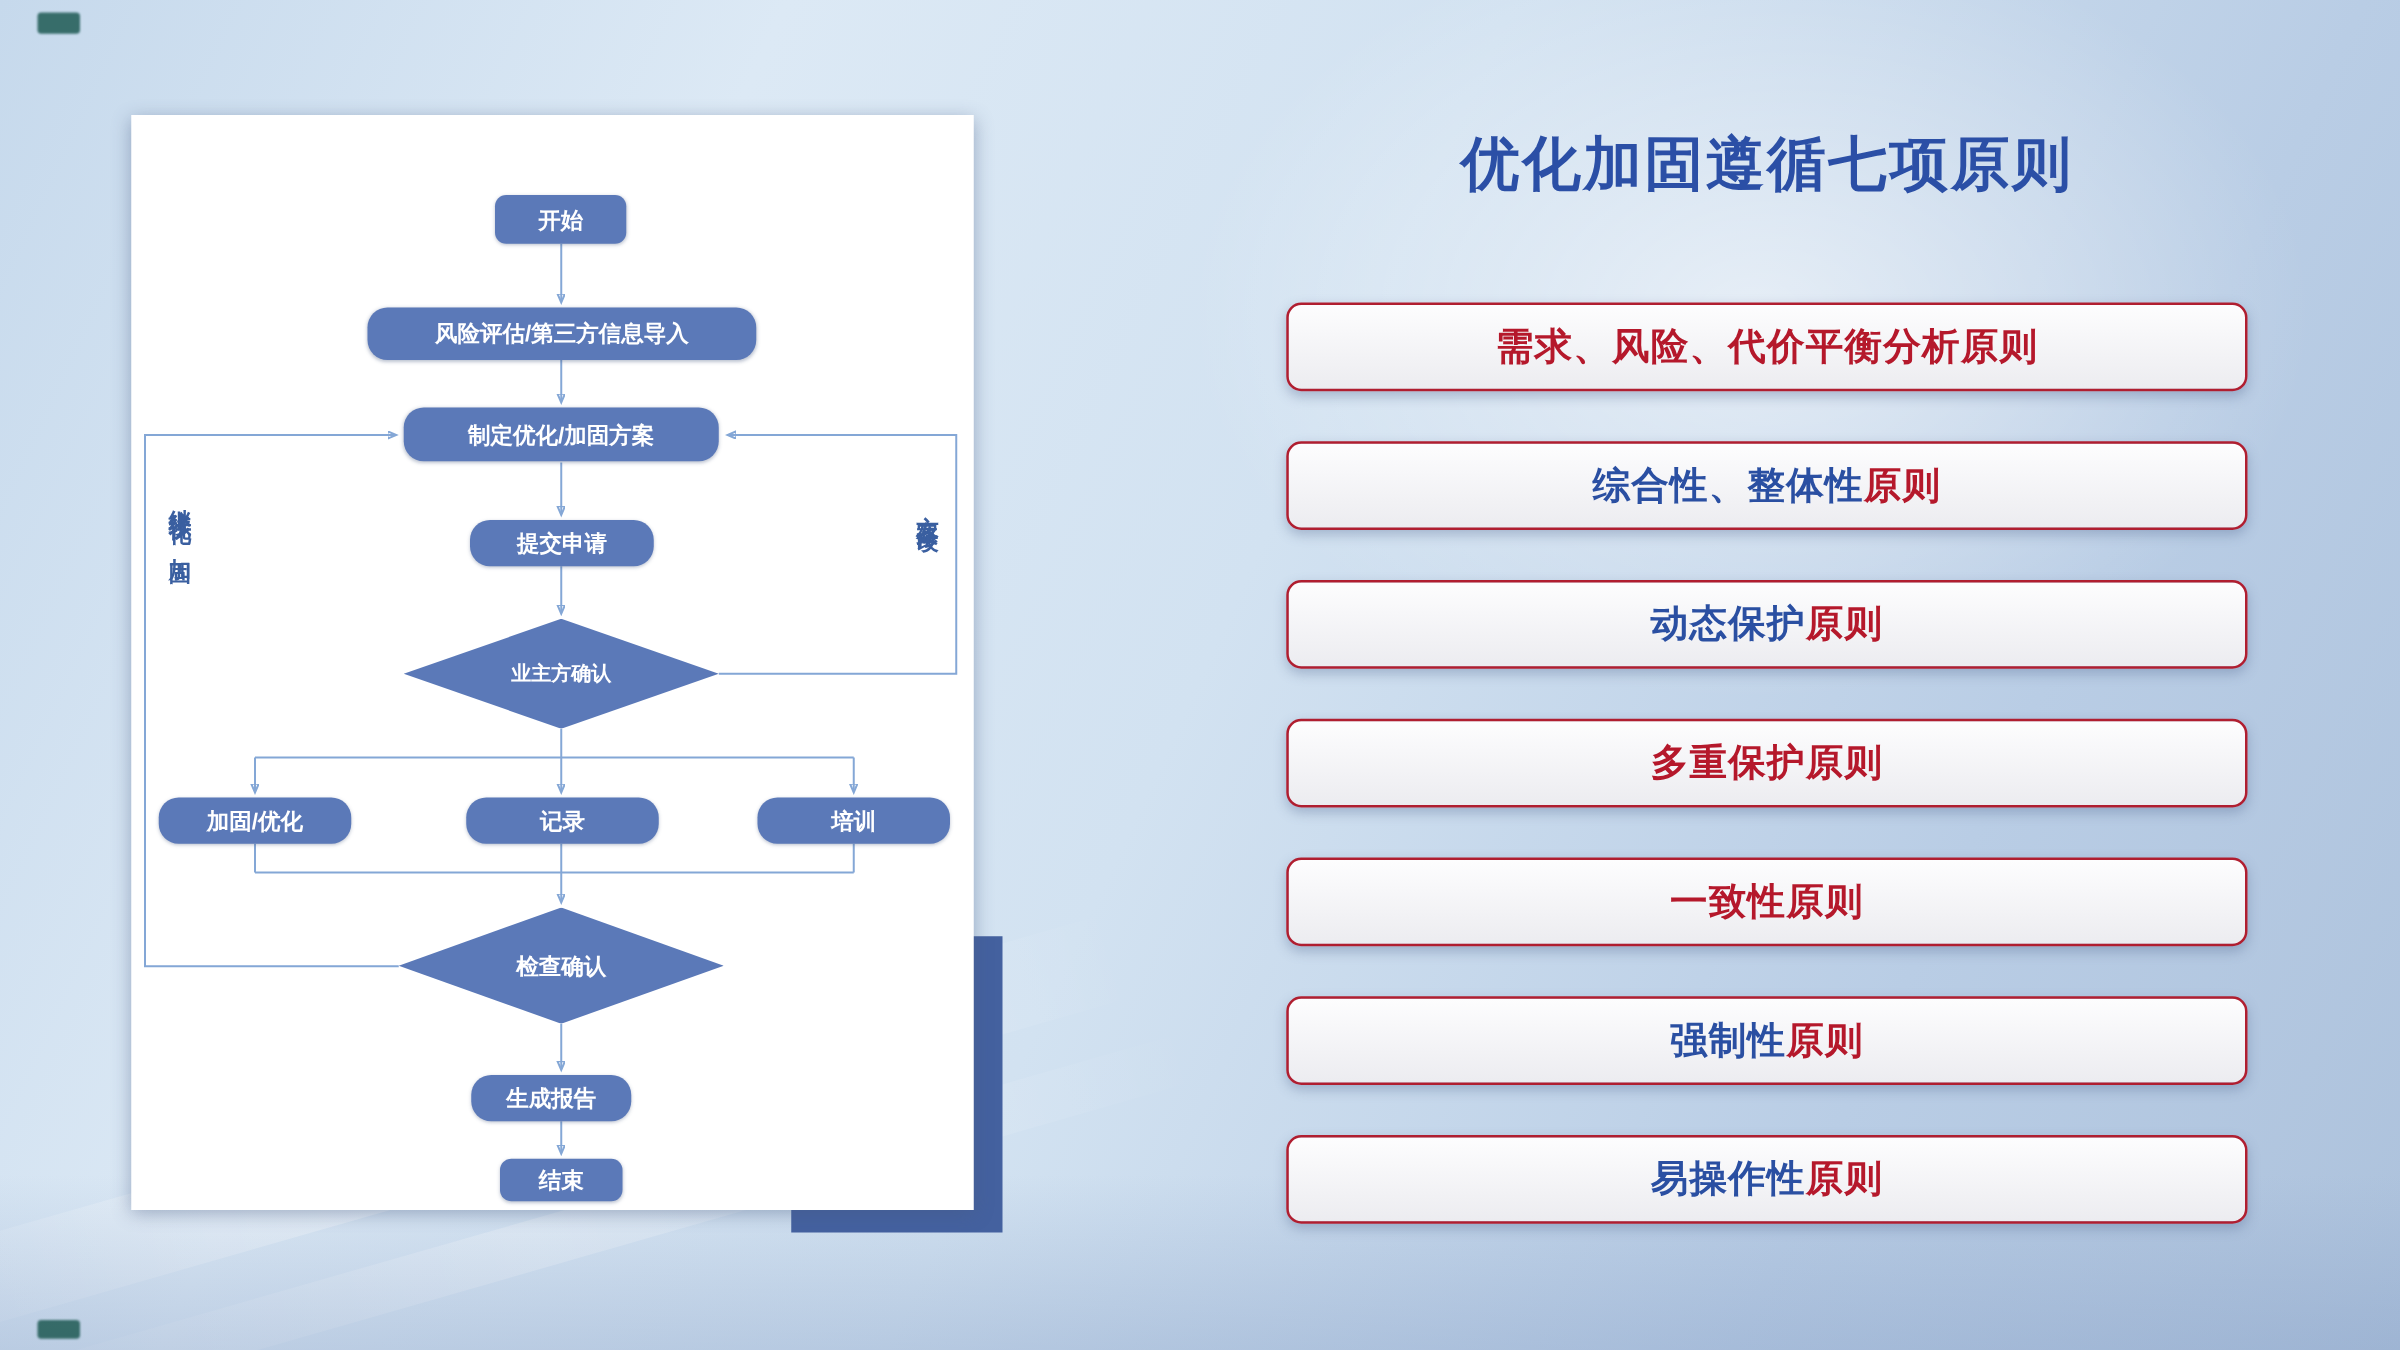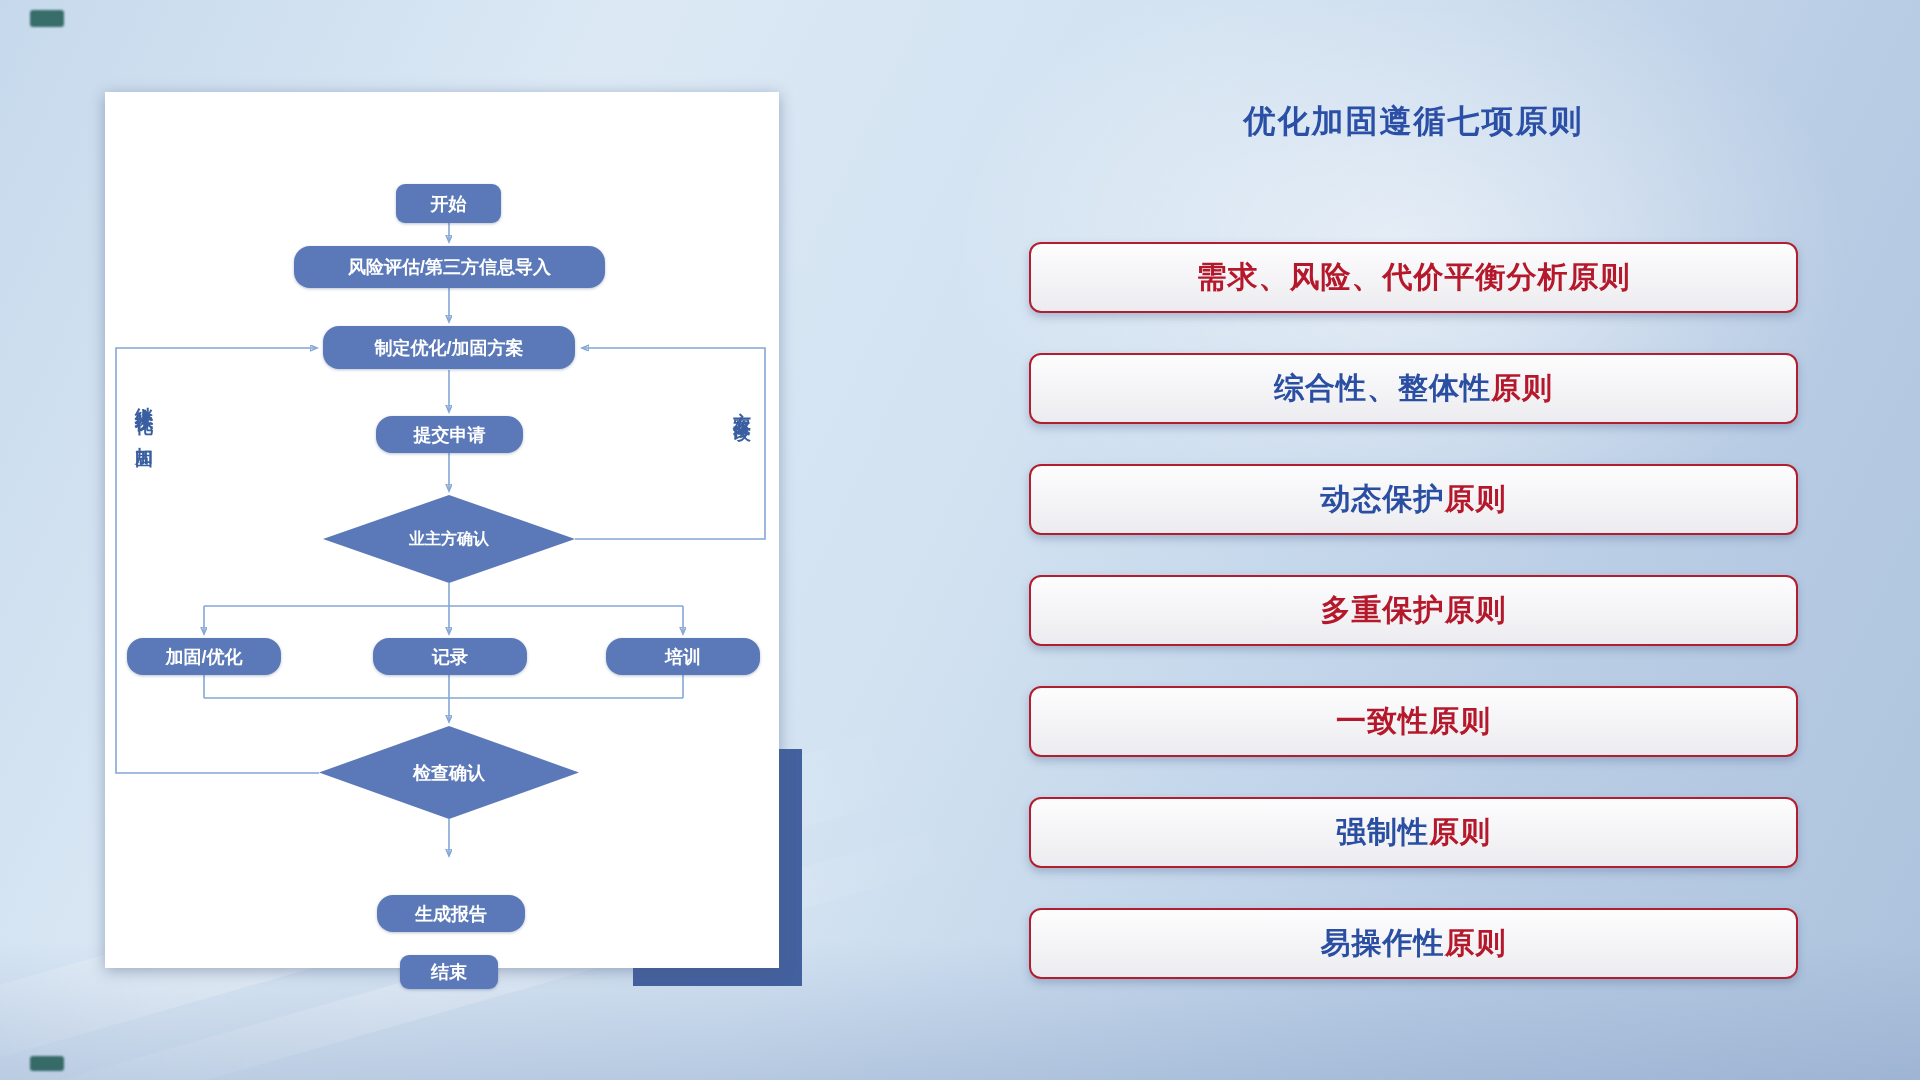--- a/index.html
+++ b/index.html
@@ -27,44 +27,44 @@
   .accent-block { position:absolute; left:633px; top:749px; width:169px; height:237px; background:#44619f; }
   .panel { position:absolute; left:105px; top:92px; width:674px; height:876px; background:#ffffff;
     box-shadow:0 3px 14px rgba(70,90,130,.45); }
 
   .connectors { position:absolute; left:0; top:0; }
   .connectors path { stroke:#84a7d6; stroke-width:1.6; fill:none; }
 
   .node { position:absolute; background:#5b79b8; color:#fff; display:flex; align-items:center;
     justify-content:center; font-weight:700; font-size:18px; border-radius:16px;
     box-shadow:0 1px 3px rgba(60,80,120,.35); }
-  .node.pill { border-radius:9px;margin-top:28px; }
+  .node.pill { border-radius:9px; }
   .diamond { position:absolute; background:#5b79b8; color:#fff; display:flex; align-items:center;
     justify-content:center; font-weight:700; clip-path:polygon(50% 0,100% 50%,50% 100%,0 50%);text-align:right; }
 
   .n-start { left:291px; top:64px;  width:105px; height:39px; }
   .n-risk  { left:189px; top:154px; width:311px; height:42px; }
   .n-plan  { left:218px; top:234px; width:252px; height:43px; }
   .n-submit{ left:271px; top:324px; width:147px; height:37px; }
   .d-owner { left:218px; top:403px; width:252px; height:88px; font-size:16px; }
   .n-harden{ left:22px;  top:546px; width:154px; height:37px; }
   .n-record{ left:268px; top:546px; width:154px; height:37px; }
   .n-train { left:501px; top:546px; width:154px; height:37px; }
   .d-check { left:214px; top:634px; width:260px; height:93px; font-size:18px; }
-  .n-report{ left:272px; top:768px; width:148px; height:37px;margin-top:35px; }
+  .n-report{ left:272px; top:768px; width:128px; height:37px; }
   .n-end   { left:295px; top:835px; width:98px;  height:34px; }
 
   .vlabel { position:absolute; writing-mode:vertical-rl; text-orientation:upright; color:#3a5fa0;
     font-weight:700; font-size:18px; letter-spacing:4px; line-height:1; }
   .vl-left  { left:30px;  top:300px; }
   .vl-right { left:628px; top:306px; }
 
   
   .title { position:absolute; left:1029px; top:100px; width:769px; text-align:center;
-    font-size:32px; font-weight:800; color:#2b4fa6; letter-spacing:2px; }
+    font-size:47px; font-weight:800; color:#2b4fa6; letter-spacing:2px; }
   .principles { position:absolute; left:1029px; top:242px; width:769px;
     display:flex; flex-direction:column; gap:40px; }
   .principle-box { height:71px; border:2px solid #b01e30; border-radius:12px;
     background:linear-gradient(180deg,#fdfdfe 0%,#ececf0 100%);
     box-shadow:0 4px 9px rgba(90,110,150,.38);
     display:flex; align-items:center; justify-content:center;
     font-size:30px; font-weight:700; letter-spacing:1px; }
 </style>
 </head>
 <body>

